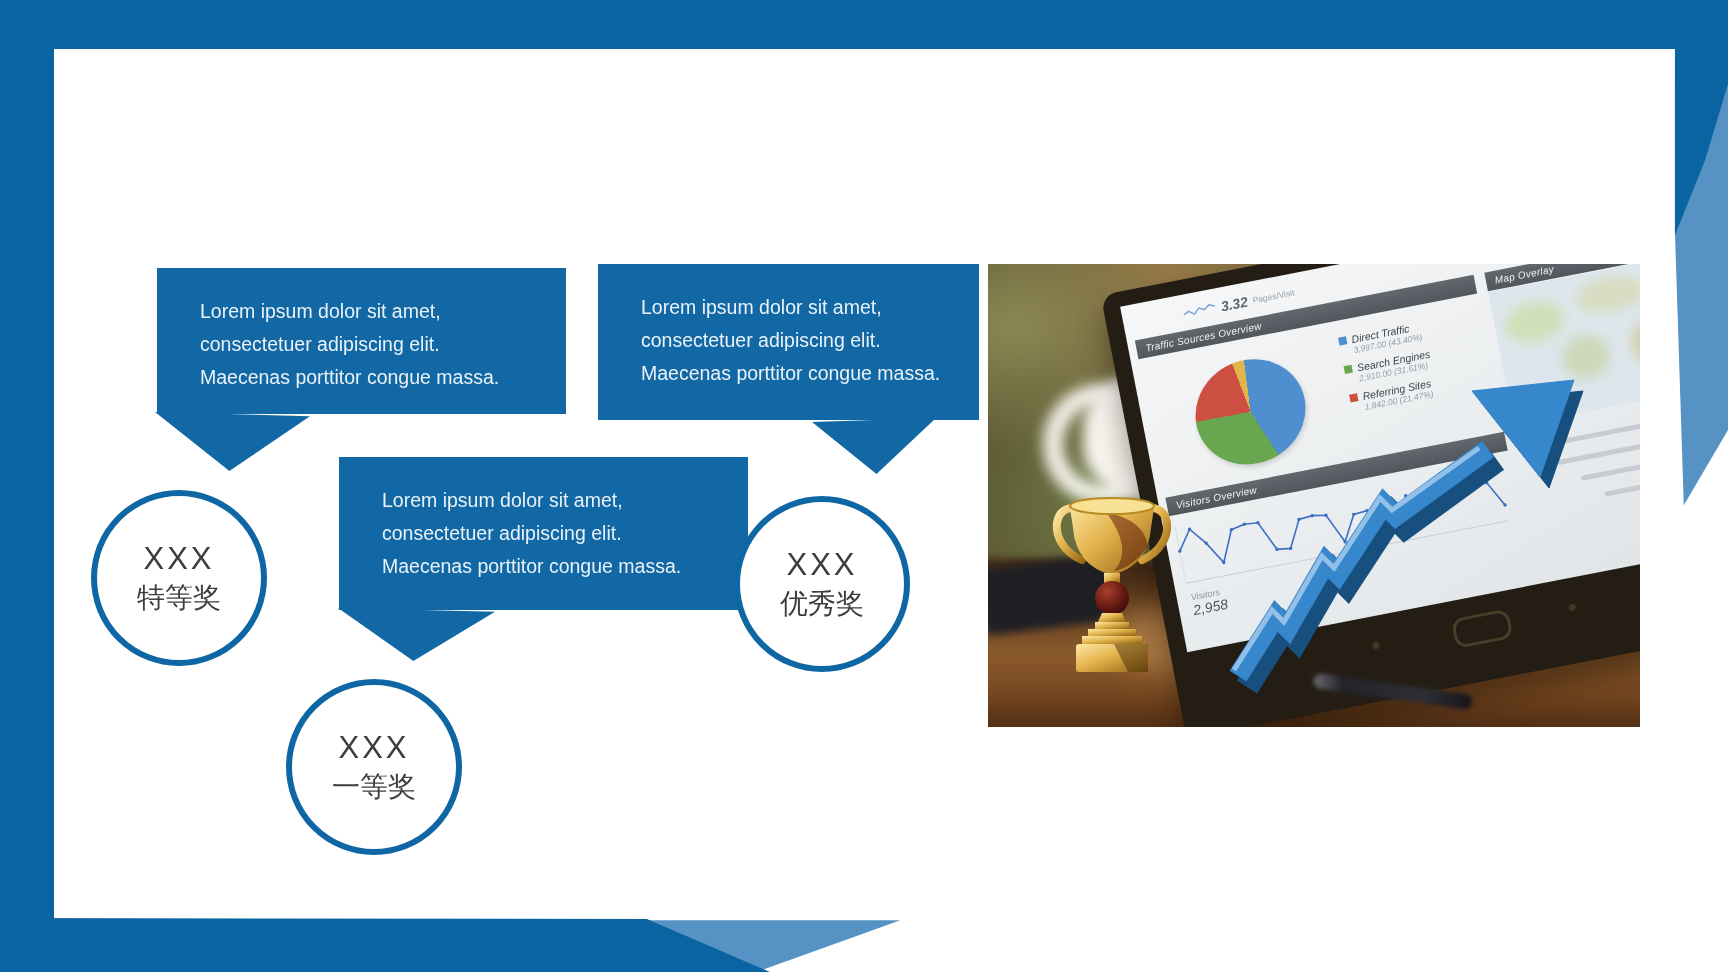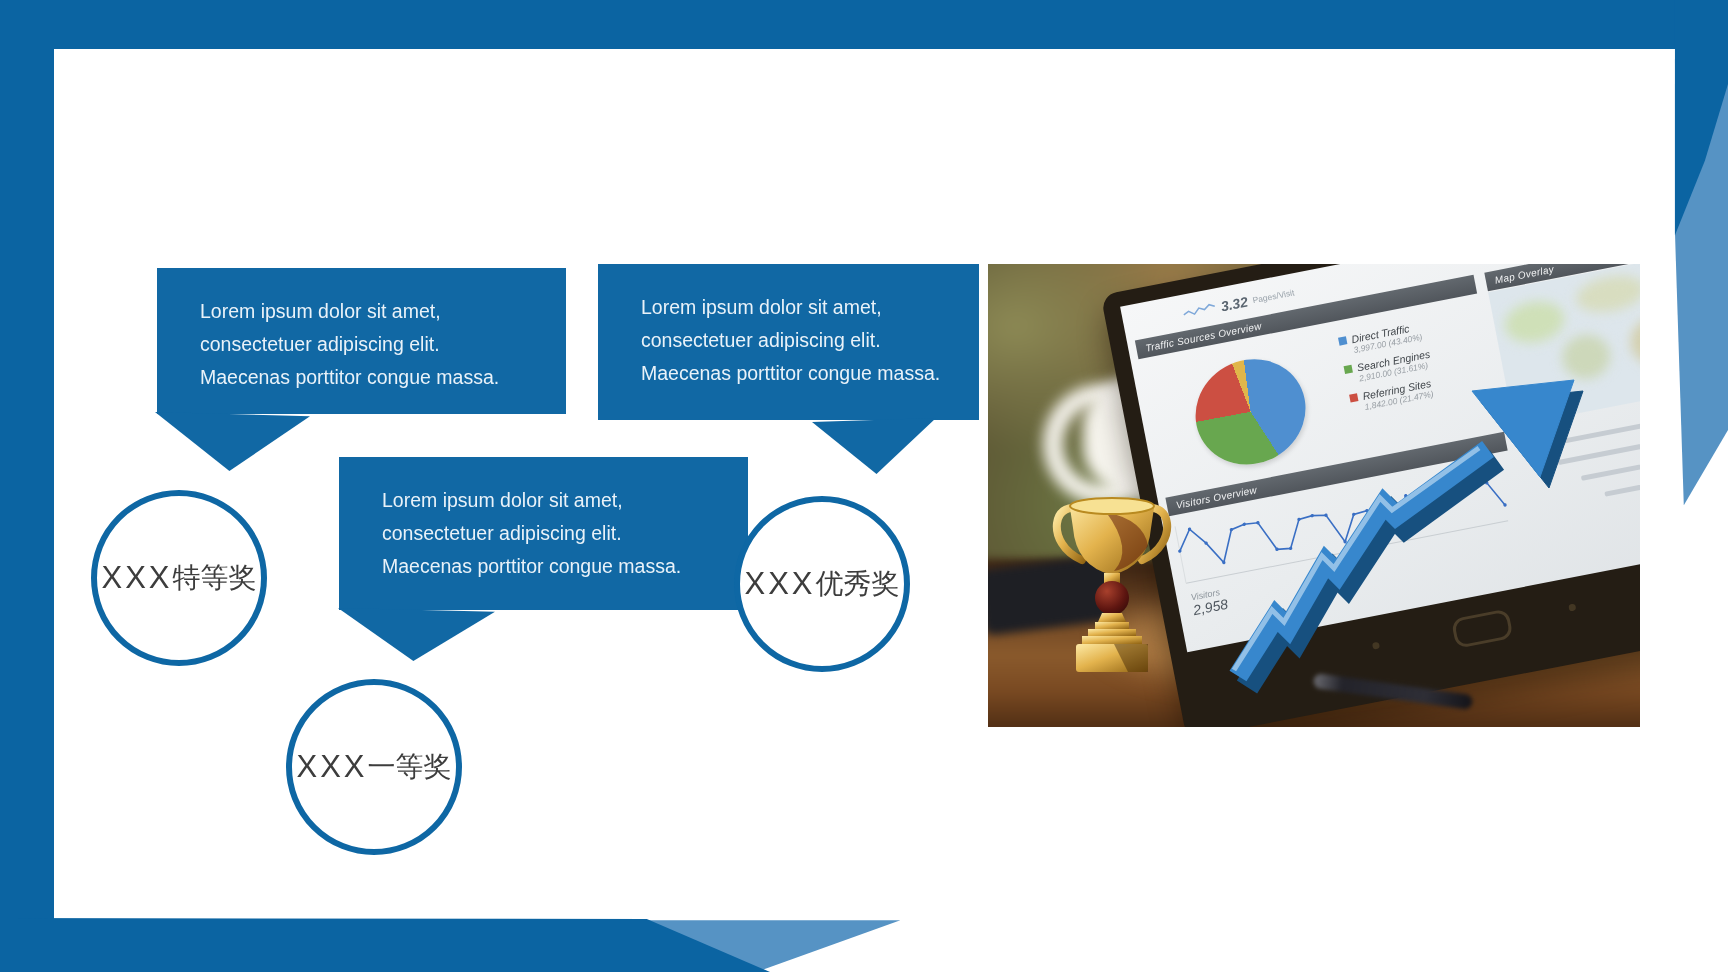--- a/index.html
+++ b/index.html
@@ -22,21 +22,21 @@
   
   .bubble{background:#1168a4;color:#e9f2f9;}
   .bubble .bline{font-size:19.5px;line-height:33px;white-space:nowrap;}
   .bubble-pad{padding:27px 0 0 43px;}
   .tail{background:#1168a4;}
   .tail-left{clip-path:polygon(0% 0%,100% 7%,48% 100%);}
   .tail-right{clip-path:polygon(0% 7%,100% 0%,52% 100%);}
 
   
   .award{width:164px;height:164px;border:6px solid #0e67a4;border-radius:50%;
-         background:#ffffff;display:flex;flex-direction:row;align-items:center;justify-content:center;
+         background:#ffffff;display:flex;flex-direction:column;align-items:center;justify-content:center;
          color:#3d3d3d;text-align:center;}
   .award .l1{font-size:31px;letter-spacing:3px;line-height:40px;}
   .award .l2{font-size:28px;line-height:38px;}
 
   
   .photo{left:988px;top:264px;width:652px;height:463px;overflow:hidden;background:#6f5f3c;}
   .bokeh{left:-30px;top:-30px;width:712px;height:420px;filter:blur(10px);
      background:
        radial-gradient(220px 180px at 8% 22%,#8d8a55 0%,rgba(141,138,85,0) 70%),
        radial-gradient(260px 200px at 30% 10%,#9a7c49 0%,rgba(154,124,73,0) 70%),

